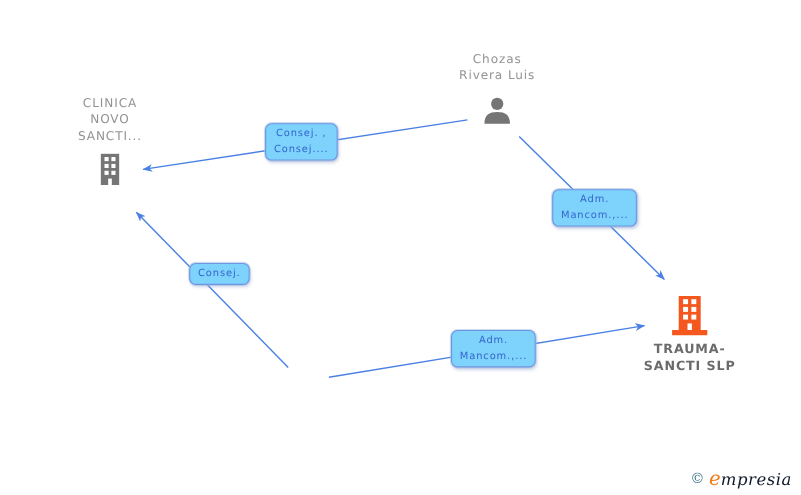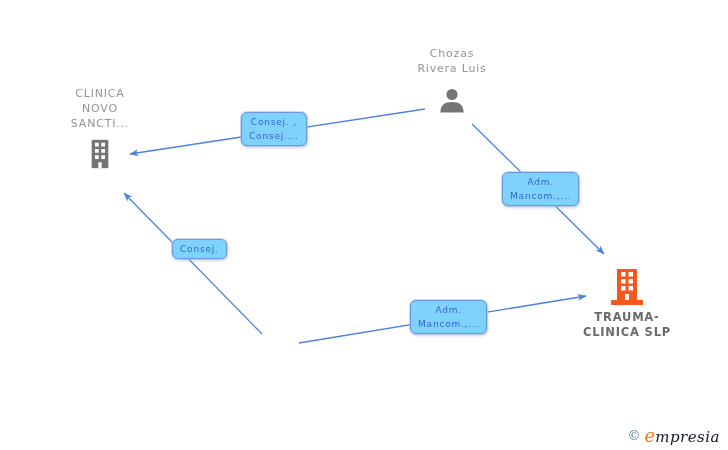--- a/index.html
+++ b/index.html
@@ -94,21 +94,21 @@
       <rect x="8" y="0" width="20" height="31" fill="#f4581f"></rect>
       <rect x="12" y="3" width="4.5" height="4.5" fill="#ffffff"></rect>
       <rect x="19.5" y="3" width="4.5" height="4.5" fill="#ffffff"></rect>
       <rect x="12" y="10" width="4.5" height="4.5" fill="#ffffff"></rect>
       <rect x="19.5" y="10" width="4.5" height="4.5" fill="#ffffff"></rect>
       <rect x="12" y="17" width="4.5" height="4.5" fill="#ffffff"></rect>
       <rect x="19.5" y="17" width="4.5" height="4.5" fill="#ffffff"></rect>
       <rect x="16" y="25" width="4" height="6" fill="#ffffff"></rect>
     </svg>
     <div class="node-label bold-dark label-gap-top">TRAUMA-
-CLINICA SLP</div>
+SANCTI SLP</div>
   </div>
 
 
   <div class="edge-box" style="left:241px;top:112px;">Consej. ,
 Consej....</div>
   <div class="edge-box" style="left:502px;top:172px;">Adm.
 Mancom.,...</div>
   <div class="edge-box" style="left:172px;top:239px;">Consej.</div>
   <div class="edge-box" style="left:410px;top:300px;">Adm.
 Mancom.,...</div>

